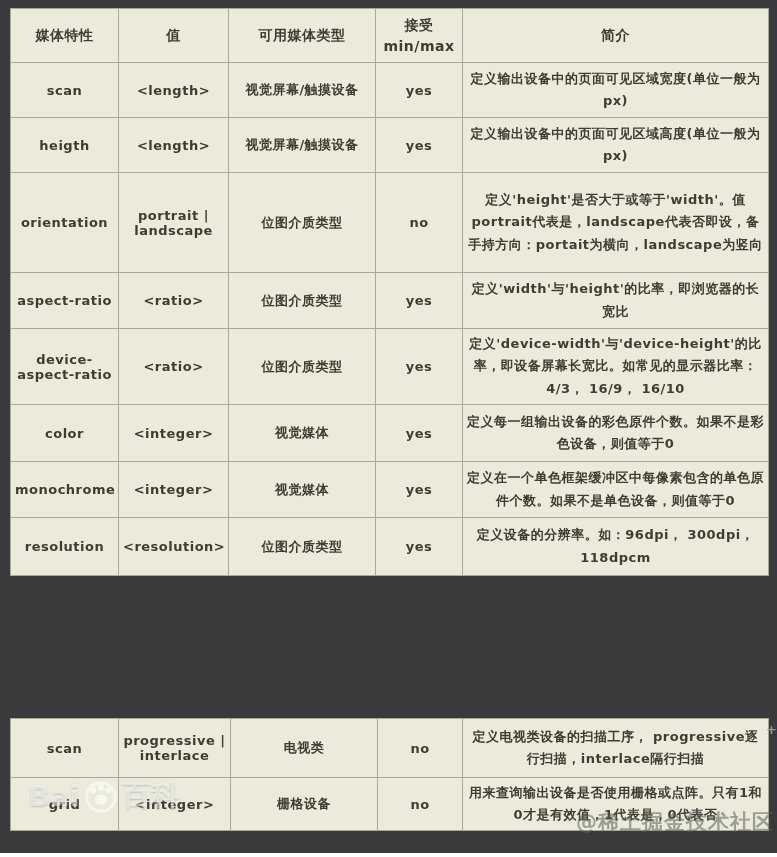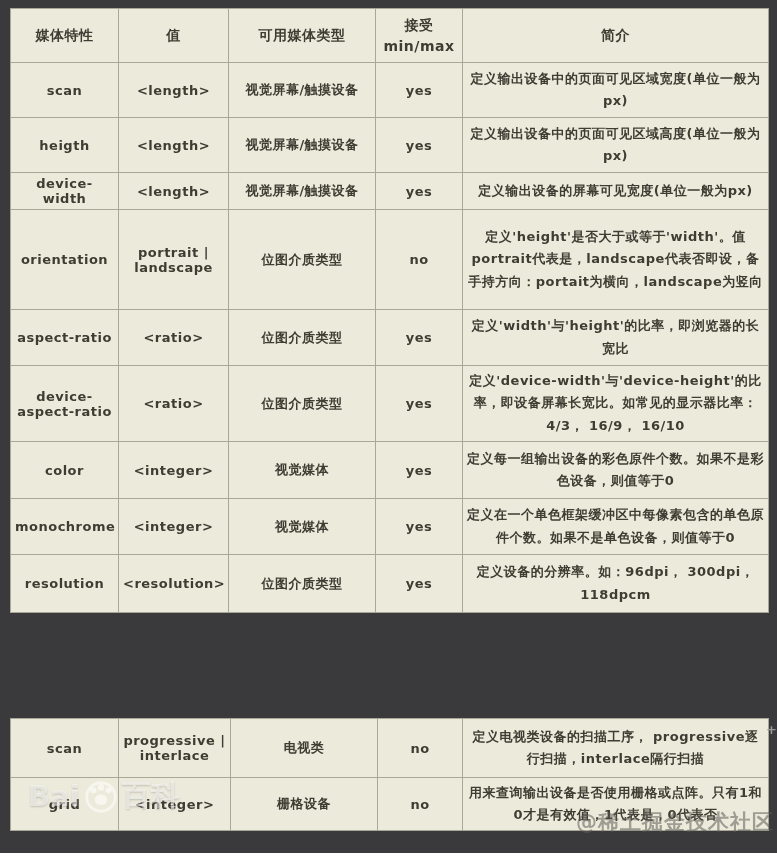--- a/index.html
+++ b/index.html
@@ -95,27 +95,20 @@
         <td class="cell-accept">yes</td>
         <td class="cell-desc">定义输出设备中的页面可见区域宽度(单位一般为px)</td>
       </tr>
       <tr style="height:55px">
         <td class="cell-feat">heigth</td>
         <td class="cell-val">&lt;length&gt;</td>
         <td class="cell-media">视觉屏幕/触摸设备</td>
         <td class="cell-accept">yes</td>
         <td class="cell-desc">定义输出设备中的页面可见区域高度(单位一般为px)</td>
       </tr>
-      <tr style="height:33px">
-        <td class="cell-feat">device-width</td>
-        <td class="cell-val">&lt;length&gt;</td>
-        <td class="cell-media">视觉屏幕/触摸设备</td>
-        <td class="cell-accept">yes</td>
-        <td class="cell-desc">定义输出设备的屏幕可见宽度(单位一般为px)</td>
-      </tr>
       <tr style="height:100px">
         <td class="cell-feat">orientation</td>
         <td class="cell-val">portrait | landscape</td>
         <td class="cell-media">位图介质类型</td>
         <td class="cell-accept">no</td>
         <td class="cell-desc">定义'height'是否大于或等于'width'。值portrait代表是，landscape代表否即设，备手持方向：portait为横向，landscape为竖向</td>
       </tr>
       <tr style="height:56px">
         <td class="cell-feat">aspect-ratio</td>
         <td class="cell-val">&lt;ratio&gt;</td>

